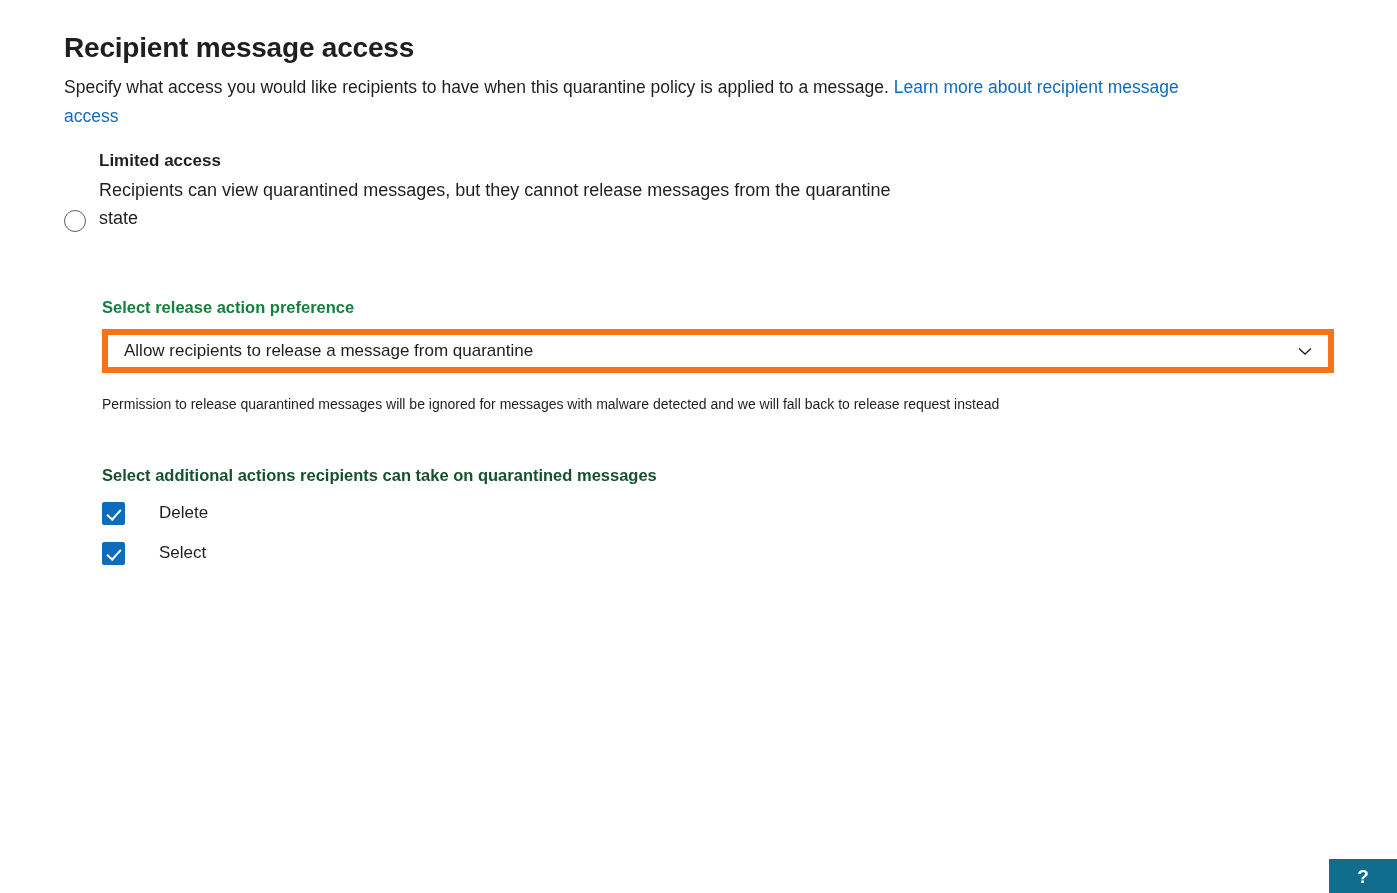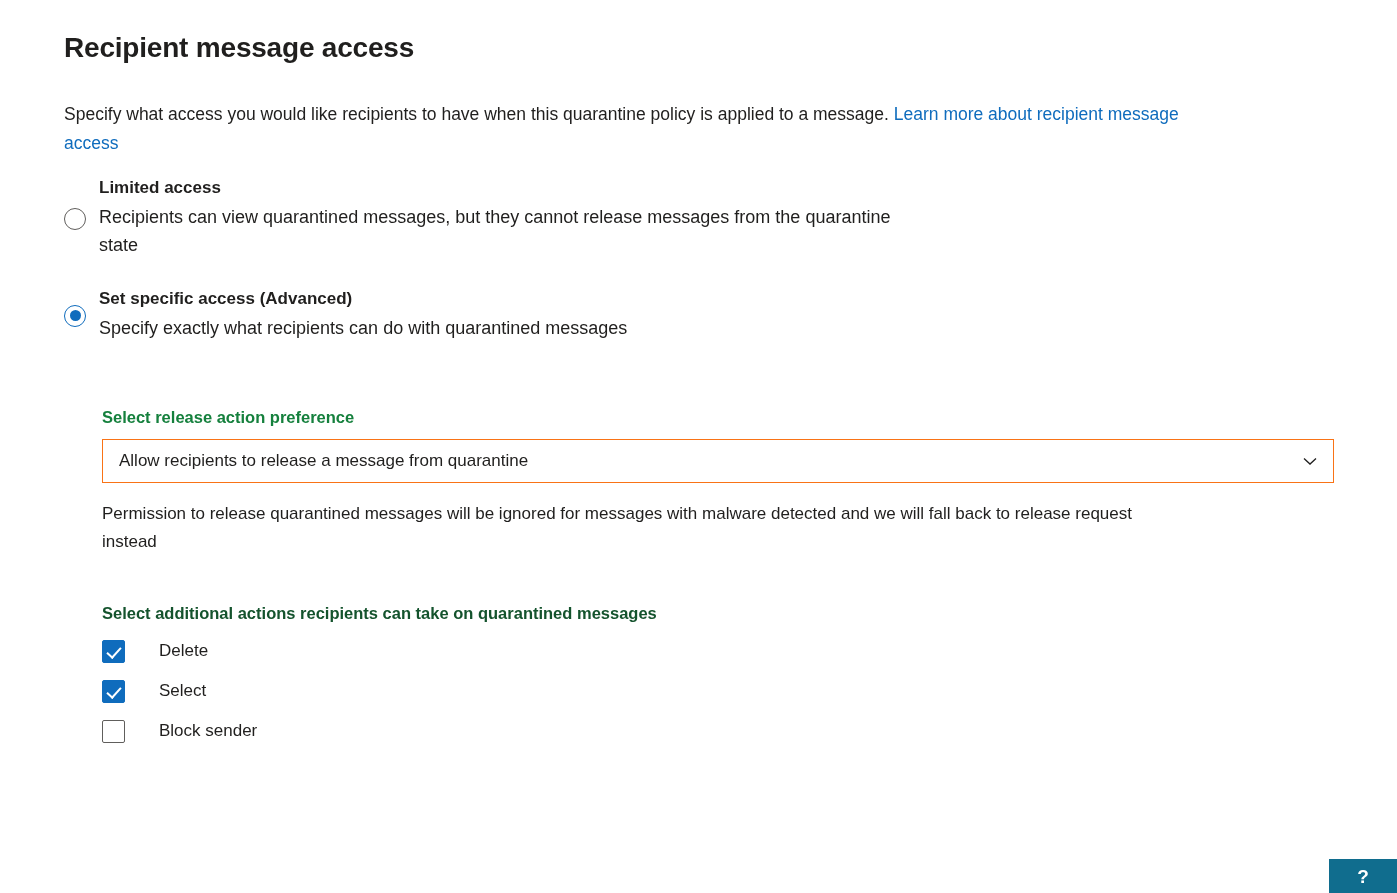--- a/index.html
+++ b/index.html
@@ -30,21 +30,21 @@
     font-size: 28px;
     font-weight: bold;
     color: #201f1e;
     letter-spacing: -0.2px;
     margin: 0 0 0 0;
     padding-top: 10px;
     line-height: 40px;
   }
 
   .intro {
-    margin-top: 32px;
+    margin-top: 5px;
     font-size: 17.5px;
     line-height: 29px;
     color: #201f1e;
     max-width: 1275px;
   }
 
   .link {
     color: #0f6cbd;
     text-decoration: none;
     cursor: pointer;
@@ -59,21 +59,21 @@
   .req {
     color: #a4262c;
     font-weight: bold;
     margin-left: 2px;
   }
 
   .radio-group { margin-top: 12px; }
 
   .radio-row {
     display: flex;
-    align-items: center;
+    align-items: flex-end;
     margin-top: 0;
   }
   .radio-row + .radio-row { margin-top: 28px; }
 
   .radio-outer {
     width: 22px;
     height: 22px;
     border-radius: 50%;
     border: 1.6px solid #605e5c;
     box-sizing: border-box;
@@ -124,21 +124,21 @@
   .sub-label {
     font-size: 16.5px;
     font-weight: bold;
     color: #15803d;
   }
 
   .dropdown {
     margin-top: 12px;
     width: 1232px;
     height: 44px;
-    border: 1px solid #f97316;
+    border: 6px solid #f97316;
     box-sizing: border-box;
     background: #ffffff;
     display: flex;
     align-items: center;
     justify-content: space-between;
     padding: 0 14px 0 16px;
     cursor: pointer;
   }
   .dropdown-value {
     font-size: 17px;
@@ -146,21 +146,21 @@
   }
   .chev {
     width: 18px;
     height: 18px;
     flex: 0 0 auto;
     color: #201f1e;
   }
 
   .helper {
     margin-top: 17px;
-    font-size: 17px;
+    font-size: 14px;
     line-height: 28px;
     color: #201f1e;
     max-width: 1235px;
   }
 
   .actions-label {
     margin-top: 48px;
     font-size: 16.5px;
     font-weight: bold;
     color: #14532d;
@@ -240,27 +240,20 @@
   <div class="radio-group">
 
     <div class="radio-row">
       <div class="radio-outer"></div>
       <div class="radio-texts">
         <div class="radio-title">Limited access</div>
         <div class="radio-desc">Recipients can view quarantined messages, but they cannot release messages from the quarantine state</div>
       </div>
     </div>
 
-    <div class="radio-row">
-      <div class="radio-outer checked"></div>
-      <div class="radio-texts">
-        <div class="radio-title">Set specific access (Advanced)</div>
-        <div class="radio-desc">Specify exactly what recipients can do with quarantined messages</div>
-      </div>
-    </div>
 
   </div>
 
   <div class="sub-section">
 
     <div class="sub-label">Select release action preference</div>
 
     <div class="dropdown">
       <span class="dropdown-value">Allow recipients to release a message from quarantine</span>
       <span class="chev">
@@ -277,24 +270,20 @@
     <div class="check-row">
       <div class="cbox checked"></div>
       <div class="check-label">Delete</div>
     </div>
 
     <div class="check-row">
       <div class="cbox checked"></div>
       <div class="check-label">Select</div>
     </div>
 
-    <div class="check-row">
-      <div class="cbox"></div>
-      <div class="check-label">Block sender</div>
-    </div>
 
   </div>
 
 </div>
 
 <div class="help-fab">
   <span class="q">?</span>
 </div>
 
 </body></html>

